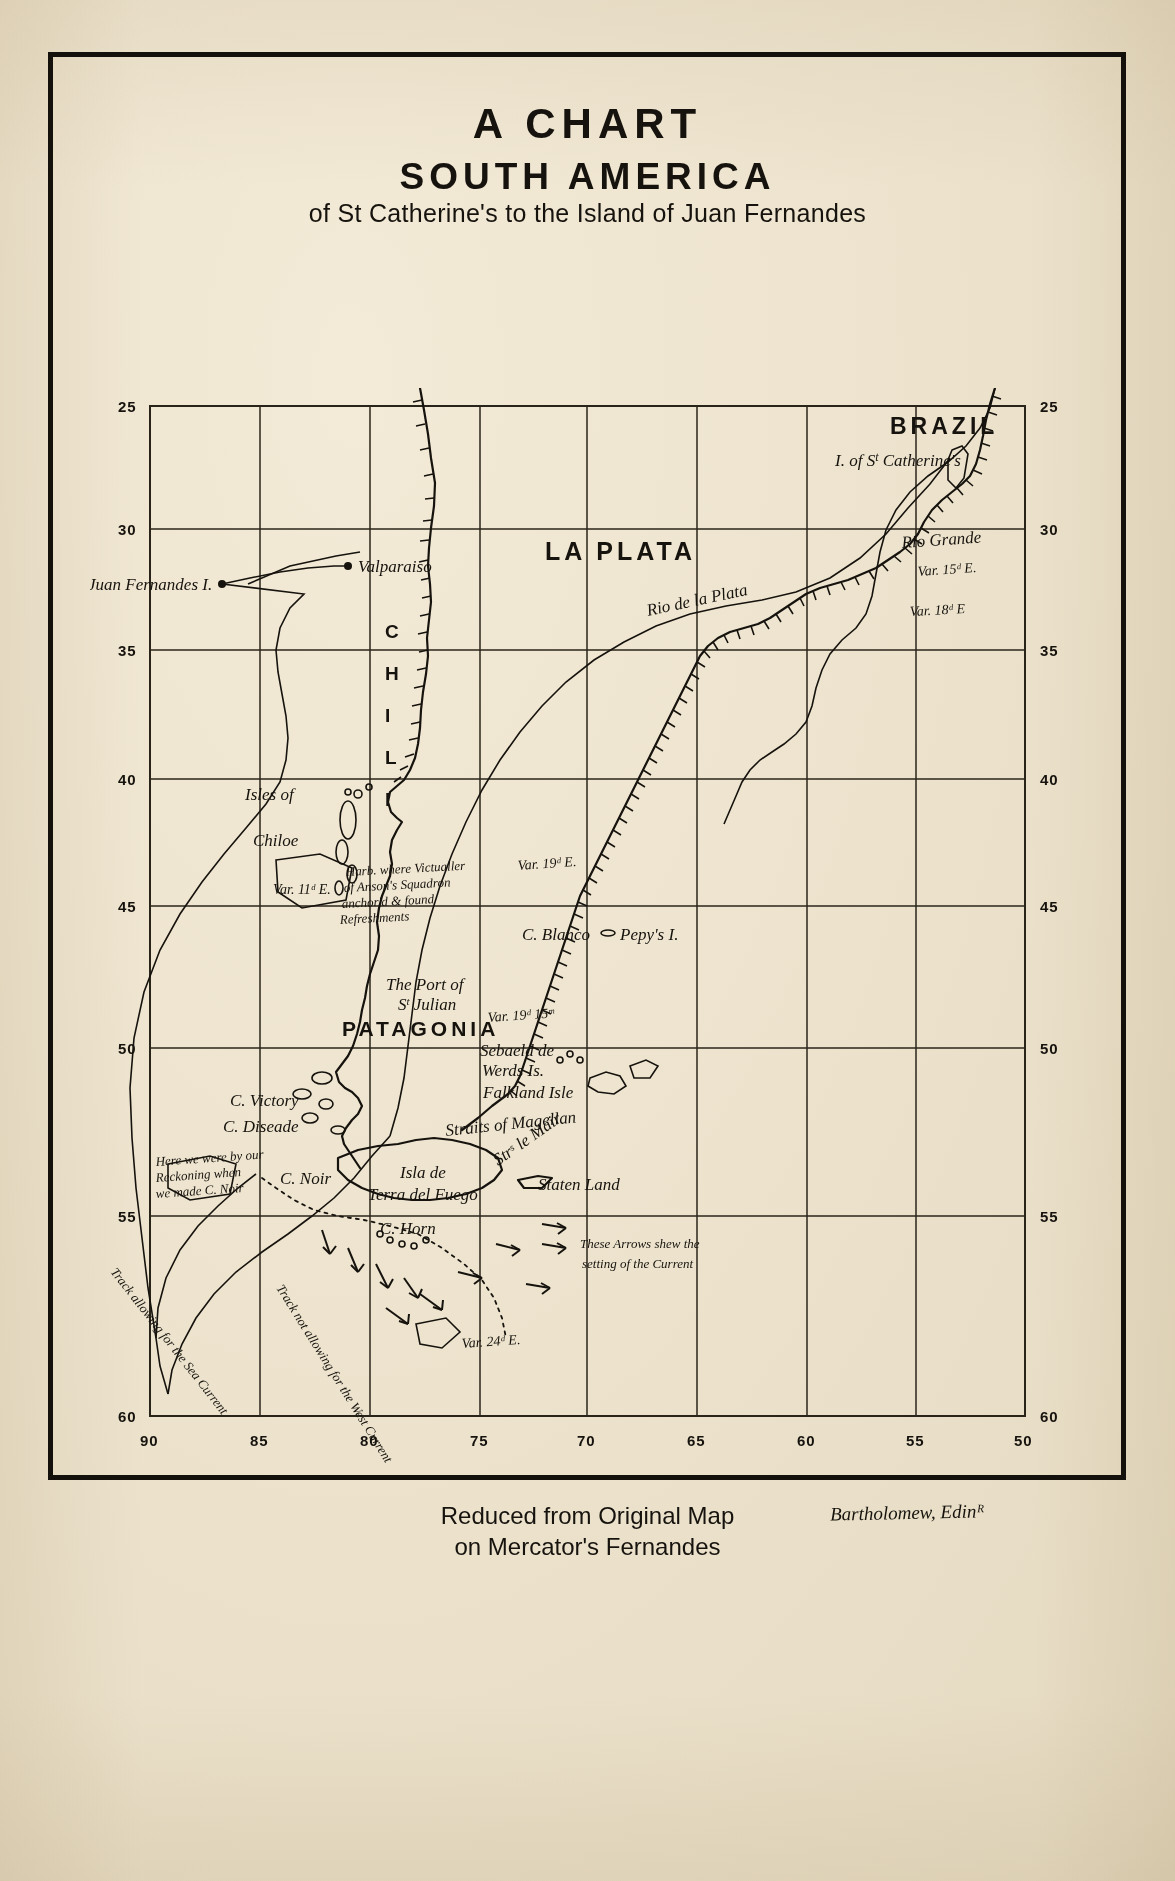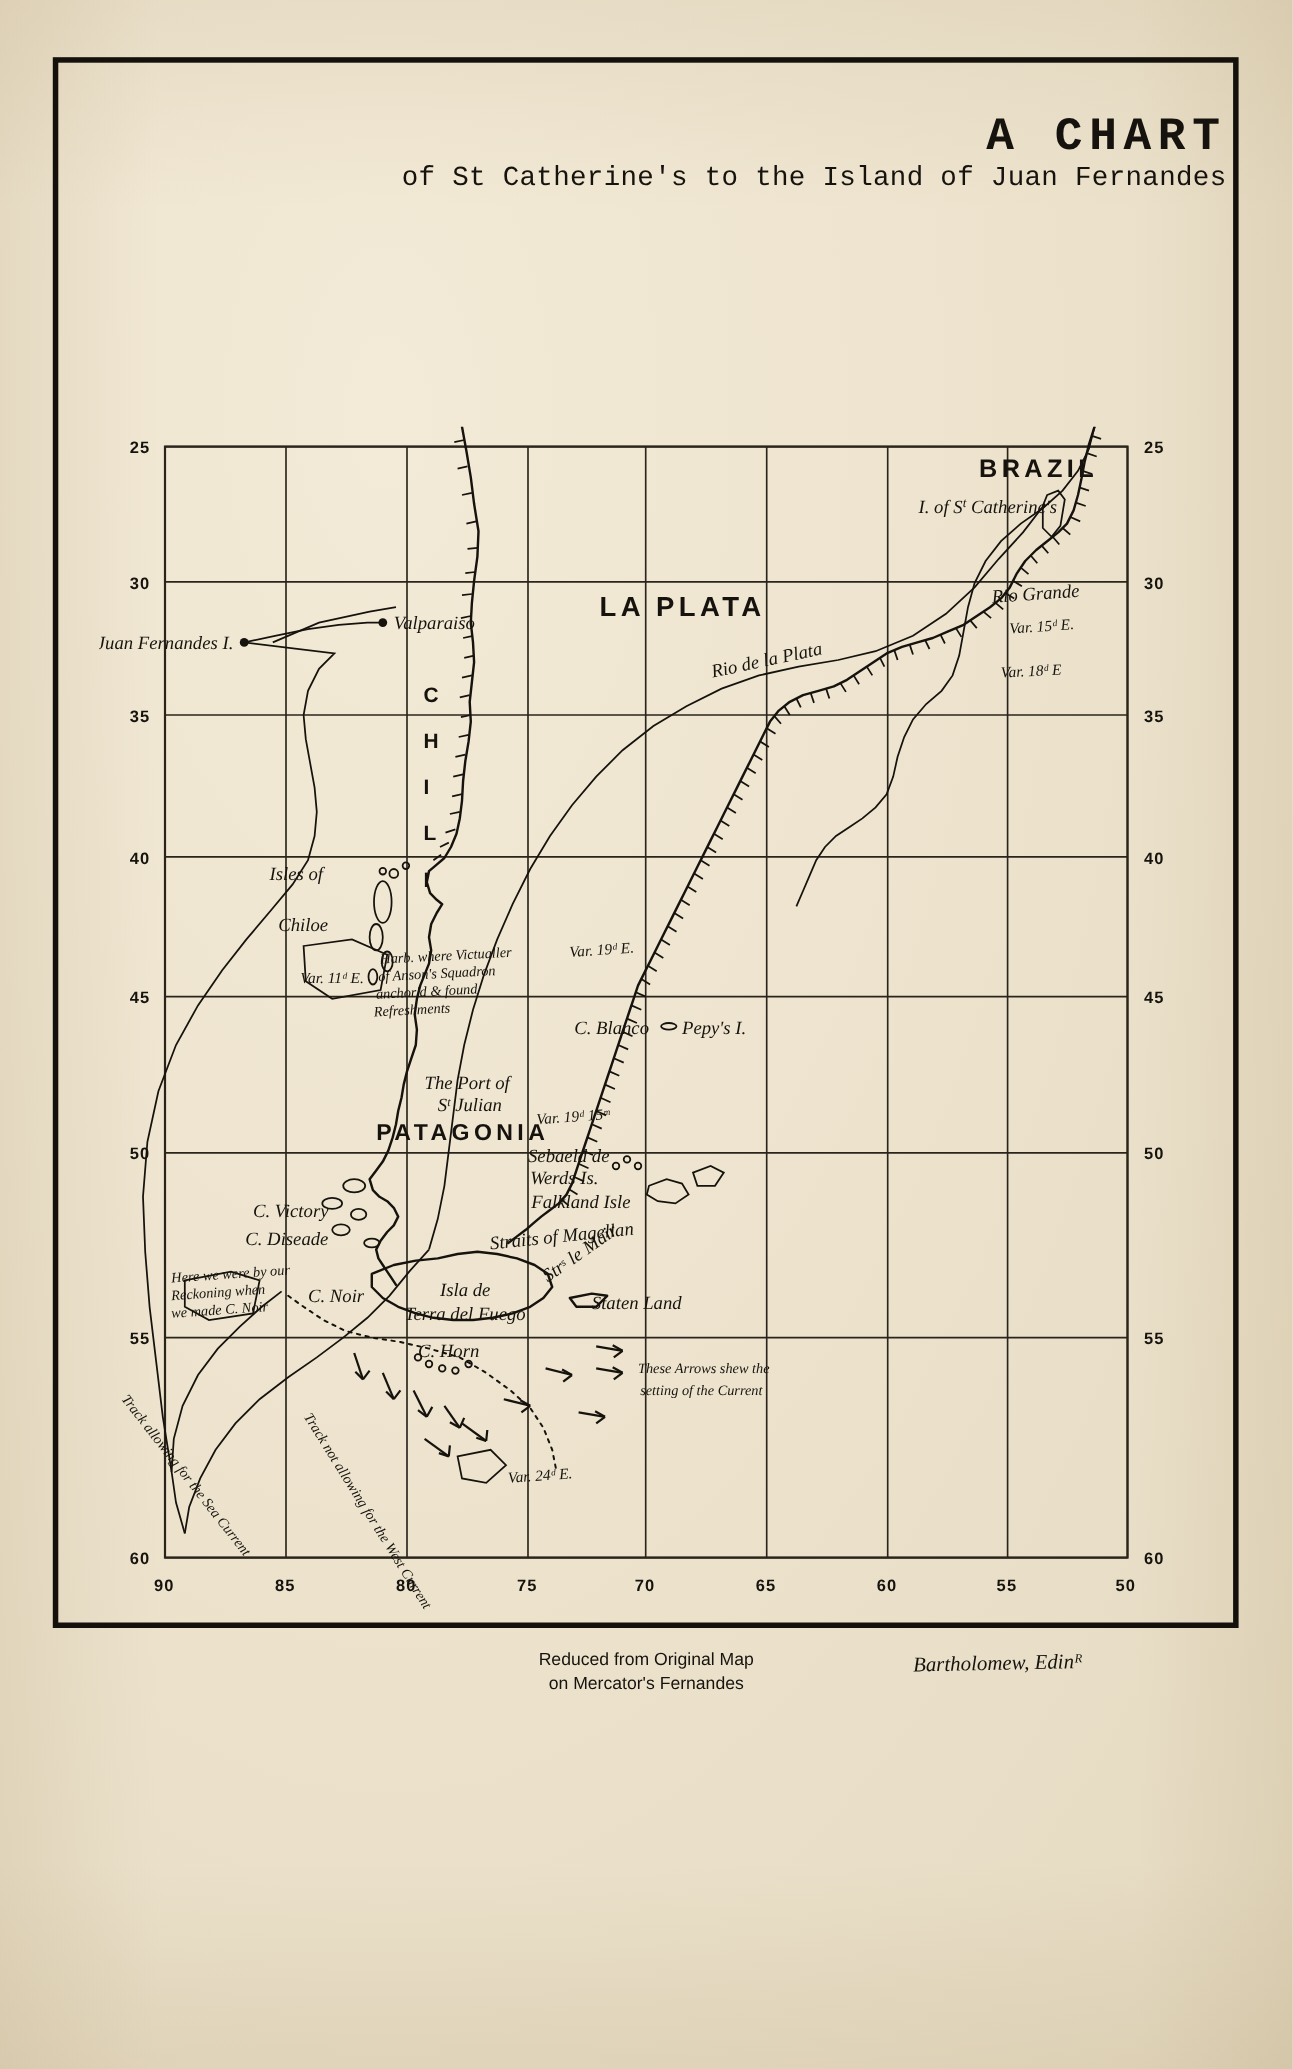--- a/index.html
+++ b/index.html
@@ -26,58 +26,59 @@
   
   #frame{
     position:absolute;
     left:48px;top:52px;width:1078px;height:1428px;
     border:5px solid #14110d;
     box-sizing:border-box;
   }
   
   #titleblock{
     position:absolute;left:60px;top:60px;width:1055px;
-    text-align:right;color:#16130e;font-family:Liberation Mono, monospace;
+    text-align:center;color:#16130e;
   }
   .t1{font-size:42px;font-weight:bold;letter-spacing:6px;line-height:1.05;margin-top:42px;}
   .t2{font-size:25px;font-weight:bold;letter-spacing:3px;margin-top:12px;}
   .t3{font-size:37px;font-weight:bold;letter-spacing:5px;margin-top:10px;}
   .t4{font-size:25px;margin-top:12px;line-height:1.25;letter-spacing:.3px;}
   .t5{font-size:25px;line-height:1.25;letter-spacing:.3px;}
 
   
   #mapwrap{
     position:absolute;
     left:90px;top:388px;width:995px;height:1085px;
   }
   #mapsvg{display:block;}
 
   
   .footnote{
     position:absolute;color:#16130e;
   }
   #reduced{
     left:0;top:1500px;width:1175px;text-align:center;
-    font-size:16px;line-height:1.3;
+    font-size:24px;line-height:1.3;
   }
   #credit{
     left:830px;top:1502px;font-size:19px;
     font-style:italic;font-family:"Liberation Serif", serif;
     transform:rotate(-1.2deg);
   }
 </style>
 </head>
 <body>
 
 <div id="paper"></div>
 
 <div id="frame"></div>
 
 <div id="titleblock">
   <div class="t1">A CHART</div>
+  <div class="t3">SOUTH AMERICA</div>
   <div class="t5">of St Catherine's to the Island of Juan Fernandes</div>
 </div>
 
 <div id="mapwrap">
 <svg id="mapsvg" width="995" height="1085" viewBox="0 0 995 1085" xmlns="http://www.w3.org/2000/svg">
   <defs>
     <style>
       .gl{stroke:#2a241a;stroke-width:1.5;fill:none;}
       .coast{stroke:#16130e;stroke-width:2.2;fill:none;stroke-linejoin:round;stroke-linecap:round;}
       .coastthin{stroke:#16130e;stroke-width:1.6;fill:none;}

